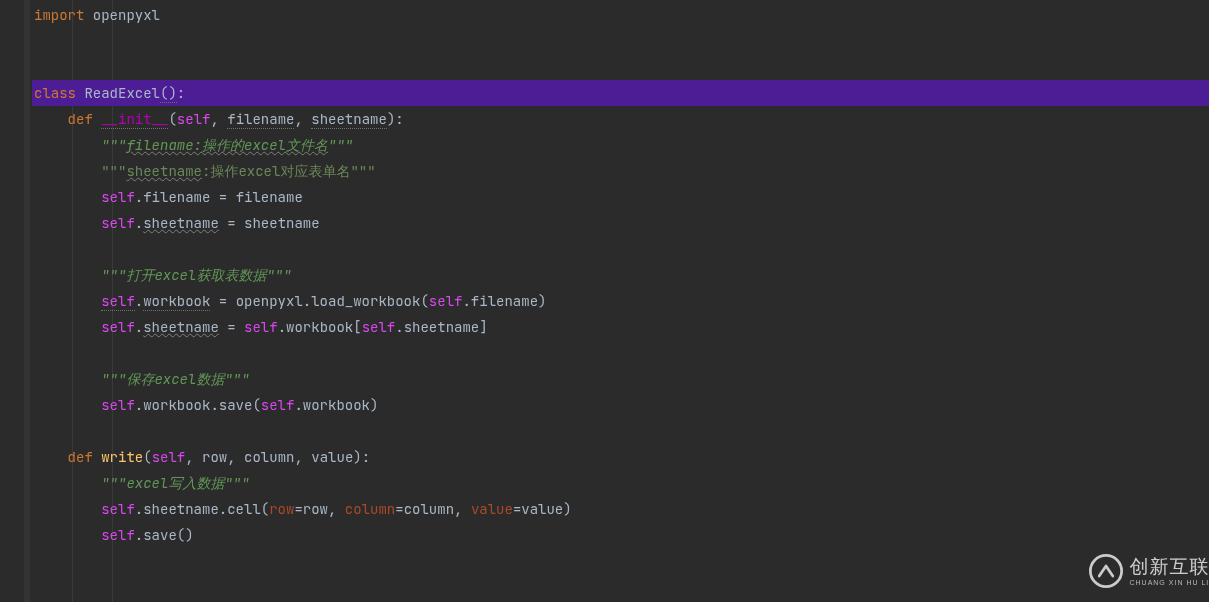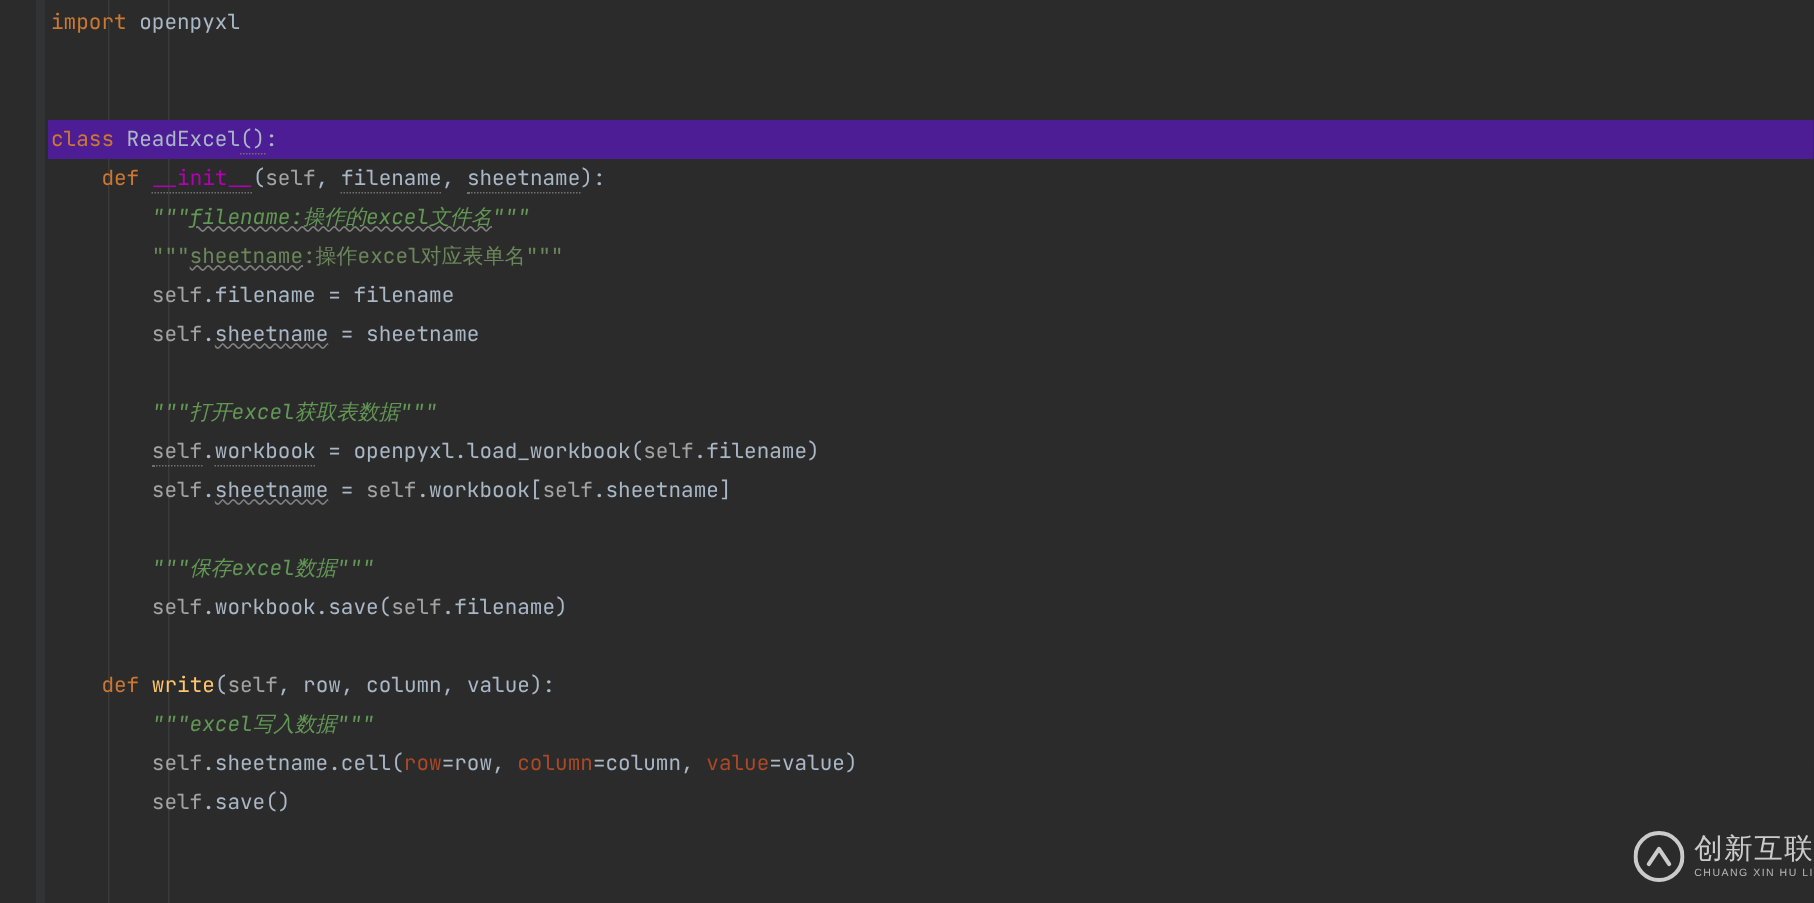--- a/index.html
+++ b/index.html
@@ -6,21 +6,21 @@
   html,body { width:1209px; height:602px; background:#2b2b2b; overflow:hidden; }
   body { font-family:"JetBrains Mono","Consolas","Menlo",monospace; font-size:14px; color:#a9b7c6; }
   .editor { position:relative; width:100%; height:100%;margin-left:24px; }
   .gutter { position:absolute; left:0; top:0; width:6px; height:100%; background:#313335; }
   .code { position:absolute; left:8px; top:2px; right:0; }
   .line { height:26px; line-height:26px; white-space:pre; padding-left:2px; }
   .hl { background:#4c1d95; }
   .kw { color:#cc7832; }
   .def { color:#ffc66d; }
   .magic { color:#b200b2; }
-  .self { color:#a3a3a3; }
+  .self { color:#d946ef; }
   .str { color:#6a8759; }
   .doc { color:#629755; font-style:italic; }
   .param { color:#a9b7c6; }
   .ident { color:#a9b7c6; }
   .punc { color:#a9b7c6; }
   .kwarg { color:#aa4926; }
   .uline { text-decoration:underline wavy #808080; text-decoration-thickness:1px; }
   .dotuline { border-bottom:1px dotted #707070; }
   .watermark { position:absolute; right:12px; bottom:14px; display:flex; align-items:center; gap:6px; opacity:0.85; }
   .watermark svg { width:34px; height:34px; }
@@ -63,21 +63,21 @@
 
     <div class="line">        <span class="self dotuline">self</span><span class="punc">.</span><span class="ident dotuline">workbook</span><span class="punc"> = </span><span class="ident">openpyxl.load_workbook(</span><span class="self">self</span><span class="punc">.</span><span class="ident">filename)</span></div>
 
     <div class="line">        <span class="self">self</span><span class="punc">.</span><span class="ident uline">sheetname</span><span class="punc"> = </span><span class="self">self</span><span class="ident">.workbook[</span><span class="self">self</span><span class="ident">.sheetname]</span></div>
 
     <div class="line"> </div>
 
 
     <div class="line">        <span class="doc">"""</span><span class="doc">保存excel数据</span><span class="doc">"""</span></div>
 
-    <div class="line">        <span class="self">self</span><span class="ident">.workbook.save(</span><span class="self">self</span><span class="ident">.filename)</span></div>
+    <div class="line">        <span class="self">self</span><span class="ident">.workbook.save(</span><span class="self">self</span><span class="ident">.workbook)</span></div>
 
     <div class="line"> </div>
 
     <div class="line">    <span class="kw">def</span> <span class="def">write</span><span class="punc">(</span><span class="self">self</span><span class="punc">, </span><span class="param">row</span><span class="punc">, </span><span class="param">column</span><span class="punc">, </span><span class="param">value</span><span class="punc">):</span></div>
 
     <div class="line">        <span class="doc">"""</span><span class="doc">excel写入数据</span><span class="doc">"""</span></div>
 
     <div class="line">        <span class="self">self</span><span class="ident">.sheetname.cell(</span><span class="kwarg">row</span><span class="ident">=row</span><span class="punc">, </span><span class="kwarg">column</span><span class="ident">=column</span><span class="punc">, </span><span class="kwarg">value</span><span class="ident">=value)</span></div>
 
     <div class="line">        <span class="self">self</span><span class="ident">.save()</span></div>

